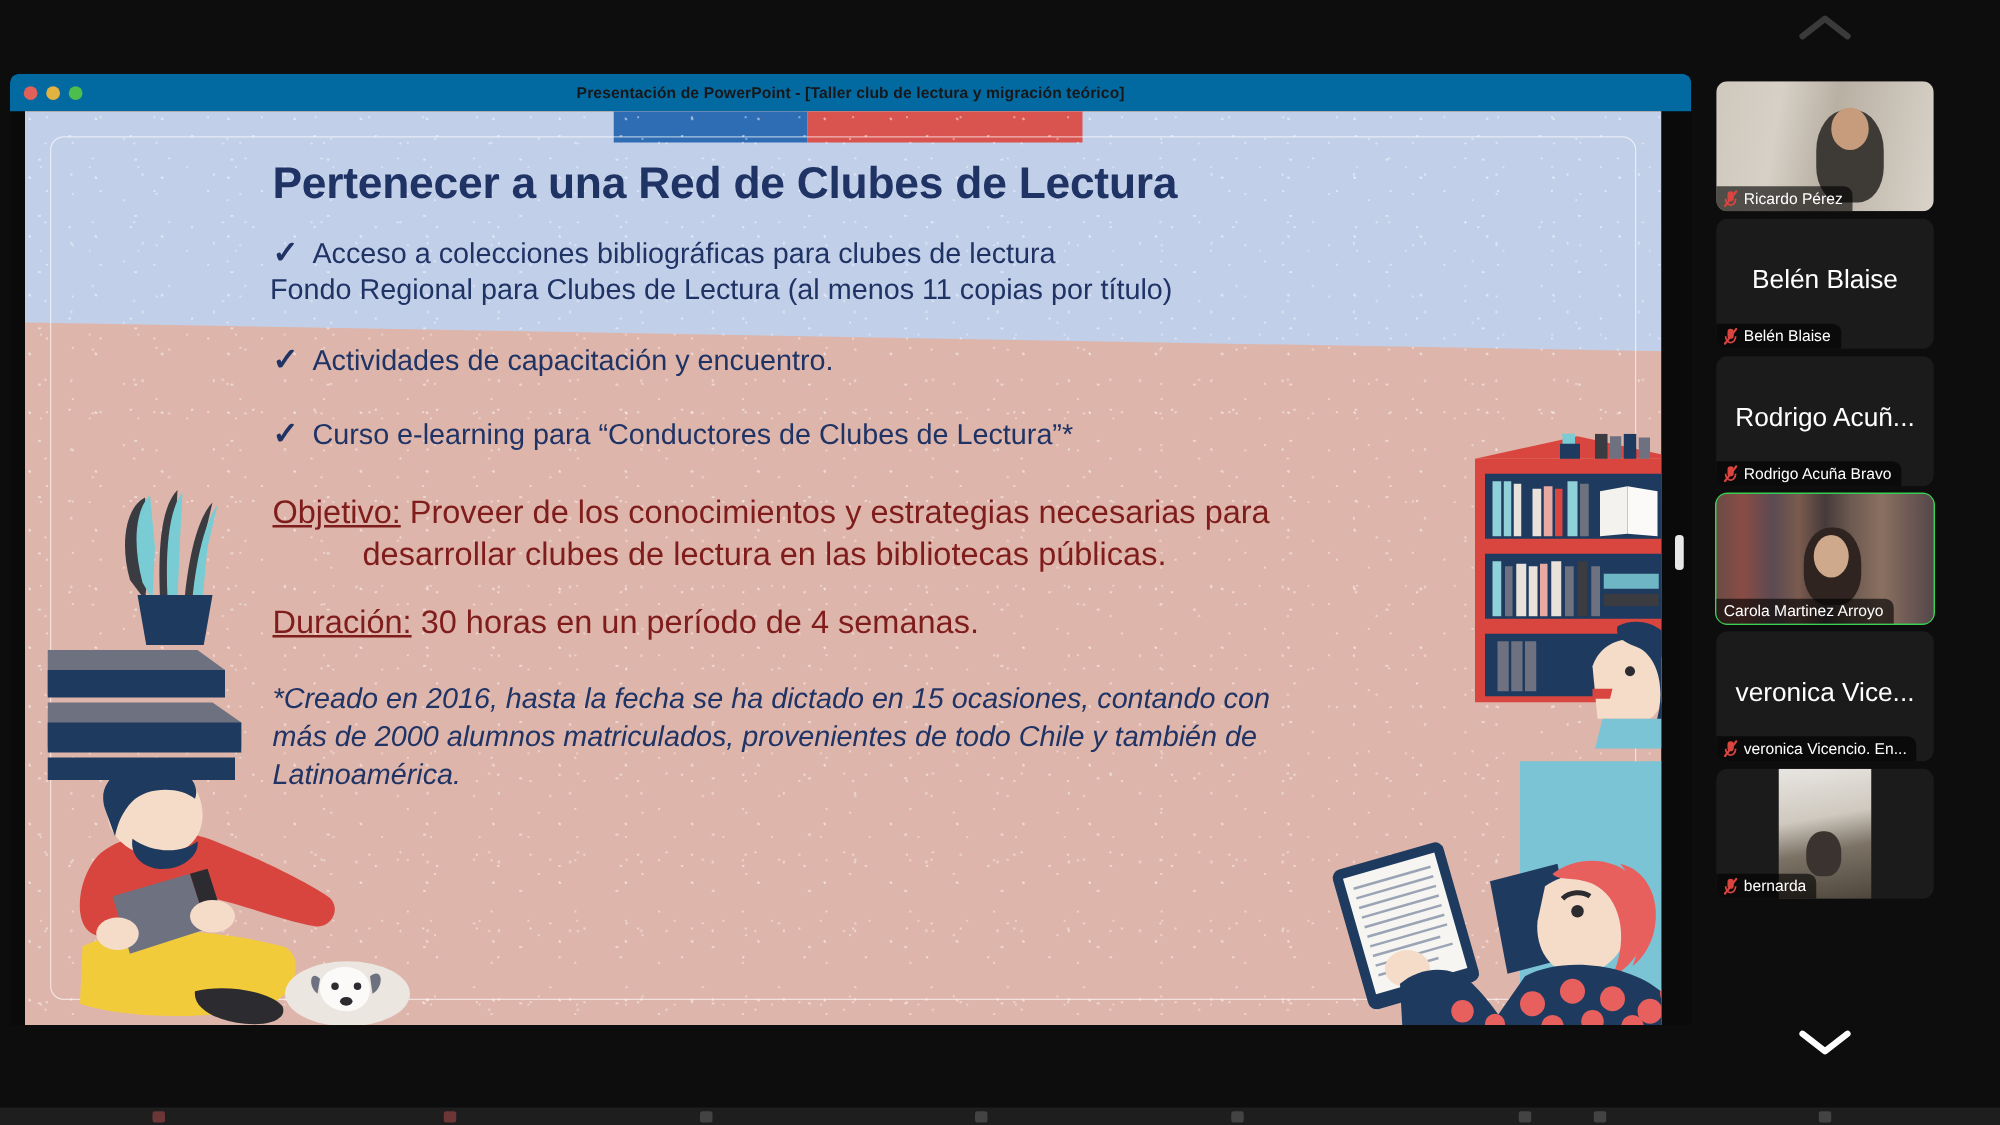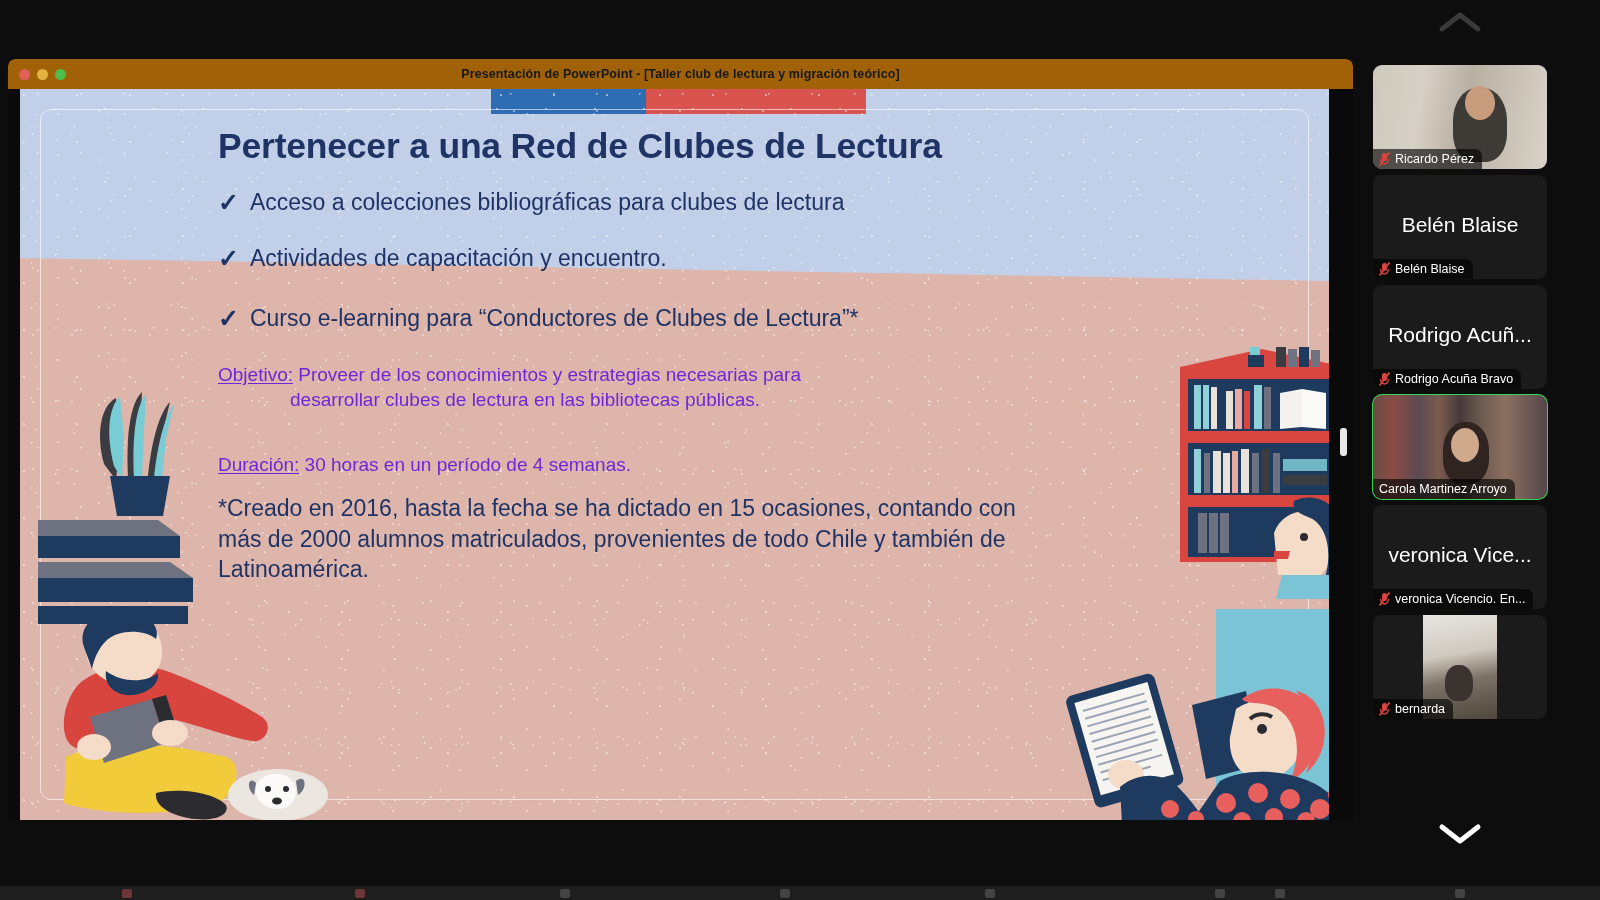--- a/index.html
+++ b/index.html
@@ -15,21 +15,21 @@
   .share-window {
     position: absolute; left: 8px; top: 59px;
     width: 1345px; height: 761px;
     background: #0a0a0a;
     border-radius: 7px 7px 0 0;
     overflow: hidden;
   }
   .titlebar {
     position: relative;
     height: 30px; width: 100%;
-    background: #a16207;
+    background: #0369a1;
     border-radius: 7px 7px 0 0;
     display: flex; align-items: center;
   }
   .traffic { position: absolute; left: 11px; top: 10px; display: flex; gap: 7px; }
   .tl { width: 11px; height: 11px; border-radius: 50%; }
   .tl.red { background: #e0605a; }
   .tl.yellow { background: #e3b341; }
   .tl.green { background: #4dbd4d; }
   .win-title {
     width: 100%; text-align: center;
@@ -91,26 +91,26 @@
   }
   .bullet-row {
     display: flex; align-items: flex-start; gap: 11px;
     color: #1f3365; font-size: 23px; line-height: 1.28;
   }
   .check { font-size: 25px; font-weight: bold; line-height: 1.15; flex: 0 0 auto; }
   .b1 { margin-top: 22px; }
   .b1 .sub { display: block; margin-left: -34px; }
   .b2 { margin-top: 27px; }
   .b3 { margin-top: 30px; }
-  .block { color: #6d28d9; font-size: 19px; line-height: 1.3; }
+  .block { color: #7f1d1d; font-size: 26px; line-height: 1.3; }
   .objetivo { margin-top: 30px; }
   .objetivo .l2 { display: block; margin-left: 72px; }
-  .duracion { margin-top: 40px; }
+  .duracion { margin-top: 21px; }
   .underline { text-decoration: underline; text-underline-offset: 2px; }
-  .footnote { margin-top: 16px; color: #1f3365; font-size: 23px; line-height: 1.32; }
+  .footnote { margin-top: 28px; color: #1f3365; font-size: 23px; line-height: 1.32; font-style: italic; }
 
   
   .art { position: absolute; z-index: 3; }
   .cactus { left: 38px; top: 295px; width: 140px; height: 145px; }
   .books-stack { left: 18px; top: 425px; width: 175px; height: 110px; }
 
   
   .man { left: 28px; top: 518px; width: 290px; height: 215px; }
   
   .dog { left: 206px; top: 672px; width: 105px; height: 62px; }
@@ -415,20 +415,21 @@
         </g>
       </svg>
 
       <div class="slide-text">
         <div class="slide-title">Pertenecer a una Red de Clubes de Lectura</div>
 
         <div class="bullet-row b1">
           <span class="check">✓</span>
           <span>
             <span>Acceso a colecciones bibliográficas para clubes de lectura</span>
+            <span class="sub">Fondo Regional para Clubes de Lectura (al menos 11 copias por título)</span>
           </span>
         </div>
 
         <div class="bullet-row b2">
           <span class="check">✓</span>
           <span>Actividades de capacitación y encuentro.</span>
         </div>
 
         <div class="bullet-row b3">
           <span class="check">✓</span>

